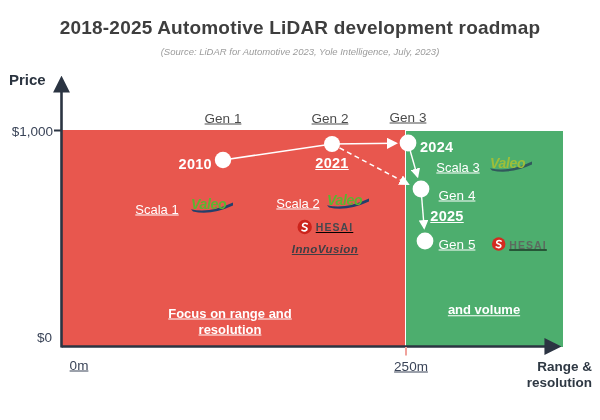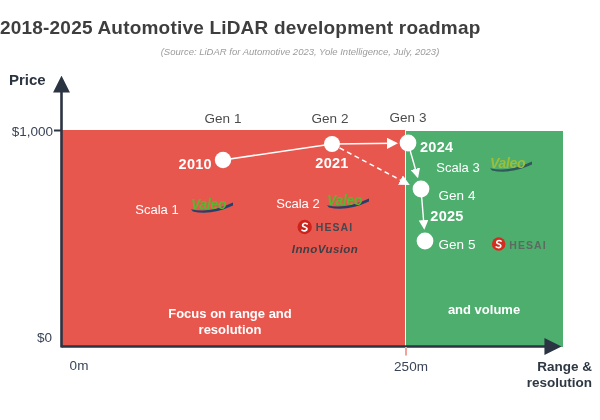--- a/index.html
+++ b/index.html
@@ -1,22 +1,22 @@
 <!DOCTYPE html>
 <html><head>
 <meta charset="utf-8">
 <style>
   html,body{margin:0;padding:0;background:#fff;}
   .stage{position:relative;width:600px;height:420px;background:#fff;overflow:hidden;
          font-family:"Liberation Sans",sans-serif;}
-  .cc{transform:translate(-50%,-50%);white-space:nowrap;}
+  .cc{transform:translate(-50%,-50%);white-space:nowrap;text-decoration:underline;}
   .rc{transform:translate(-100%,-50%);white-space:nowrap;}
   .lc{transform:translate(0,-50%);white-space:nowrap;}
 
-  .title{position:absolute;left:0;right:0;top:17px;text-align:left;
+  .title{position:absolute;left:0;right:0;top:17px;text-align:center;
          font-size:19px;font-weight:600;color:#3E3E3E;letter-spacing:.2px;}
   .subtitle{position:absolute;left:0;right:0;top:46px;text-align:center;
             font-size:9.5px;font-style:italic;color:#9C9C9C;}
 
   .region{position:absolute;z-index:1;}
   .region-red{left:62px;top:130px;width:343px;height:217px;background:#E8574E;}
   .region-green{left:406px;top:131px;width:157px;height:216px;background:#4DAE6E;}
 
   svg.overlay{position:absolute;left:0;top:0;z-index:3;}
   .lbl{position:absolute;z-index:4;}

